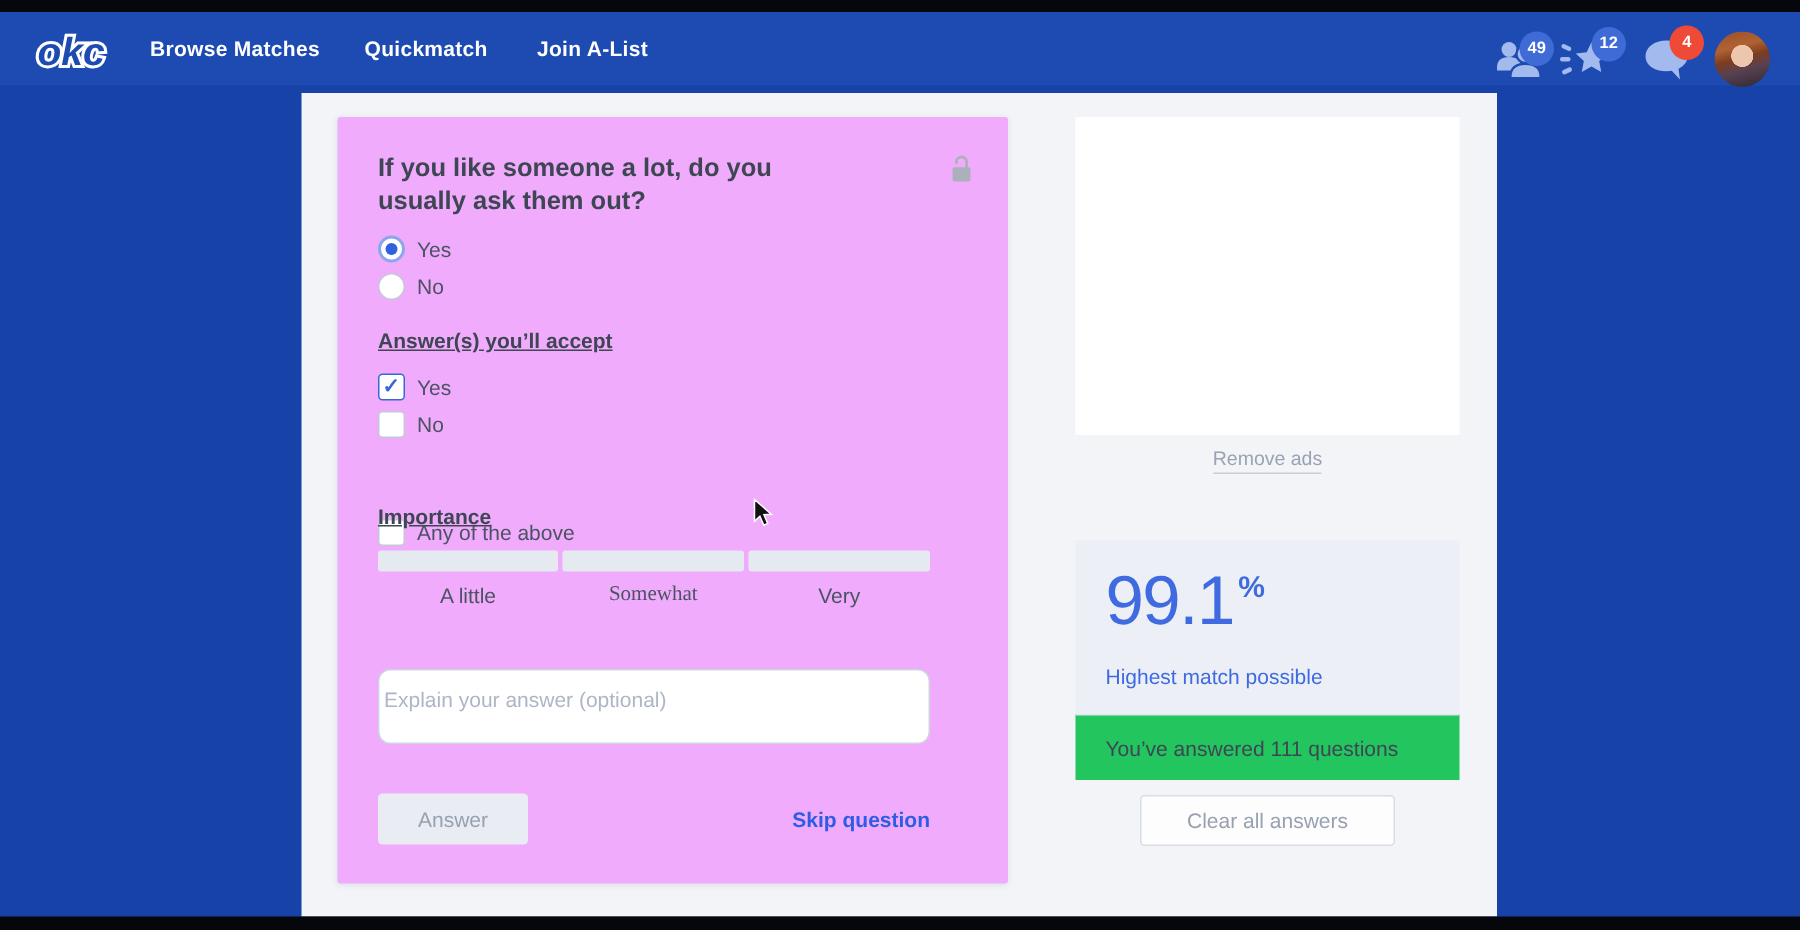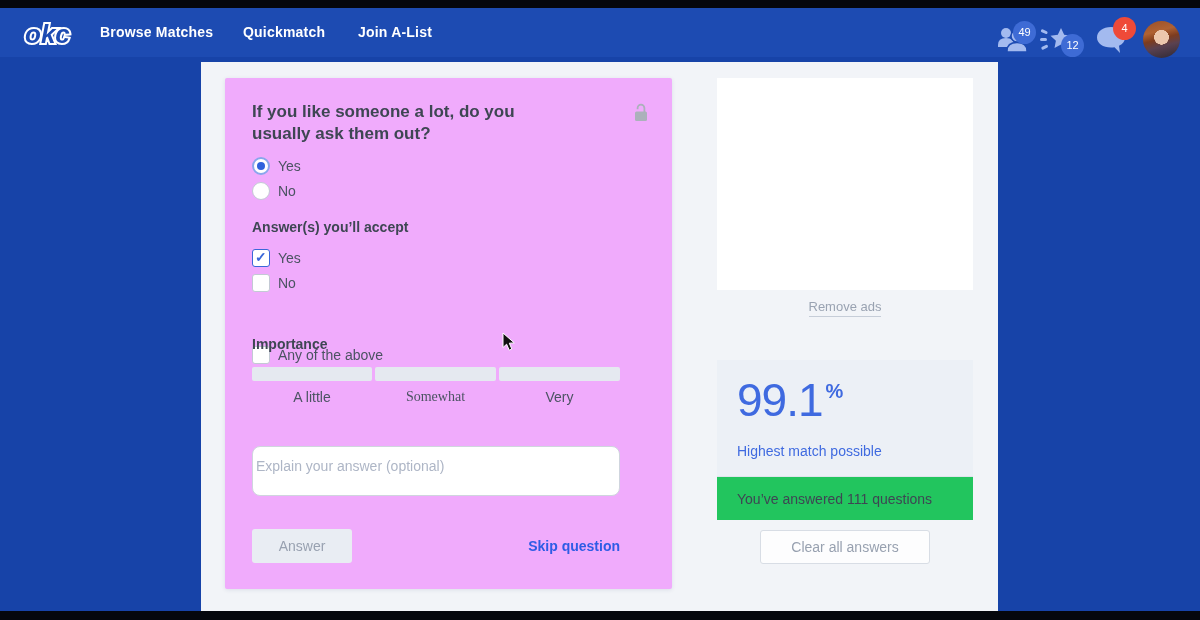--- a/index.html
+++ b/index.html
@@ -13,21 +13,21 @@
 
   
   .navbar { position:absolute; left:0; top:8px; width:1200px; height:49px; background:#1d4bb2; }
   .logo { position:absolute; left:21px; top:6px; }
   .nav-link { position:absolute; top:0; height:49px; line-height:49px; color:#ffffff; font-size:14px; font-weight:700; letter-spacing:.2px; cursor:pointer; }
   .nav-link.l1 { left:100px; }
   .nav-link.l2 { left:243px; }
   .nav-link.l3 { left:358px; }
 
   .nav-icon { position:absolute; cursor:pointer; }
-  .badge { position:absolute; width:23px; height:23px; border-radius:50%; background:#3e6bd5; color:#fff; font-size:11px; font-weight:400; text-align:center; line-height:23px; }
+  .badge { position:absolute; width:23px; height:23px; border-radius:50%; background:#3e6bd5; color:#fff; font-size:11px; font-weight:700; text-align:center; line-height:23px; }
   .badge.red { background:#ef4a38; }
   .avatar { position:absolute; left:1143px; top:13px; width:37px; height:37px; border-radius:50%; cursor:pointer; overflow:hidden;
     background:
       radial-gradient(circle at 50% 44%, #ecc7ad 0 26%, rgba(0,0,0,0) 27%),
       linear-gradient(165deg, #9a4f28 0%, #b06233 30%, #7d3c1f 48%, #5a4150 65%, #2d2833 100%); }
 
   
   .content-col { position:absolute; left:201px; top:62px; width:797px; height:549px; background:#f2f4f8; }
 
   
@@ -37,21 +37,21 @@
 
   .radio-row, .check-row { position:absolute; left:27px; height:18px; display:flex; align-items:center; cursor:pointer; }
   .radio { width:18px; height:18px; border-radius:50%; background:#fff; border:1px solid #c3c9d4; flex:0 0 auto; }
   .radio.on { border:2px solid #8aa6ec; display:flex; align-items:center; justify-content:center; }
   .radio.on .dot { width:8px; height:8px; border-radius:50%; background:#2f62dc; }
   .checkbox { width:18px; height:18px; border-radius:3px; background:#fff; border:1px solid #c3c9d4; flex:0 0 auto; position:relative; }
   .checkbox.on { border:1px solid #3a67d8; }
   .checkbox.on::after { content:"✓"; position:absolute; left:2px; top:-1px; font-size:14px; font-weight:700; color:#3a67d8; }
   .opt-label { margin-left:8px; font-size:14px; color:#4b5362; }
 
-  .sec-label { position:absolute; left:27px; font-size:14px; font-weight:700; color:#3e4653; }
+  .sec-label { position:absolute; left:27px; font-size:14px; font-weight:700; color:#3e4653;text-decoration:underline; }
 
   .imp-bar { position:absolute; top:289px; height:14px; background:#e5e9f0; border-radius:2px; width:120px; cursor:pointer; }
   .imp-lab { position:absolute; top:311px; width:120px; text-align:center; font-size:14px; color:#4b5362; }
 
   .explain { position:absolute; left:27px; top:368px; width:368px; height:50px; border:1px solid #cfd5de; border-radius:8px; background:#fff; resize:none; padding:11px 3px; font-family:"Liberation Sans", sans-serif; font-size:14px; color:#4b5362; }
   .explain::placeholder { color:#aeb6c6; opacity:1; }
 
   .answer-btn { position:absolute; left:27px; top:451px; width:100px; height:34px; background:#e9edf3; border:none; border-radius:3px; color:#98a1b0; font-family:"Liberation Sans", sans-serif; font-size:14px; font-weight:400; cursor:pointer; }
   .skip-link { position:absolute; right:52px; top:460px; font-size:14px; font-weight:700; color:#2e5ce5; cursor:pointer; }
 
@@ -98,21 +98,21 @@
     <div class="badge" style="left:1013px; top:13px;">49</div>
 
     <div class="nav-icon" style="left:1040px; top:18px;">
       <svg width="34" height="28" viewBox="0 0 34 28">
         <rect x="1" y="4" width="7" height="3" rx="1.5" fill="#a3baef" transform="rotate(25 4 5)"></rect>
         <rect x="0" y="12" width="7" height="3" rx="1.5" fill="#a3baef"></rect>
         <rect x="1" y="20" width="7" height="3" rx="1.5" fill="#a3baef" transform="rotate(-25 4 21)"></rect>
         <path d="M21 2 l3.2 6.8 7.3 0.9 -5.4 5 1.4 7.3 -6.5 -3.6 -6.5 3.6 1.4 -7.3 -5.4 -5 7.3 -0.9 z" fill="#a3baef"></path>
       </svg>
     </div>
-    <div class="badge" style="left:1061px; top:26px;">12</div>
+    <div class="badge" style="left:1061px; top:10px;">12</div>
 
     <div class="nav-icon" style="left:1096px; top:18px;">
       <svg width="30" height="28" viewBox="0 0 30 28">
         <path d="M15 1 C7 1 1 5.5 1 11.5 C1 17.5 7 21.5 15 21.5 c1.2 0 2.4 -0.1 3.5 -0.3 L24 27 l-1 -7.2 C27 17.8 29 14.9 29 11.5 C29 5.5 23 1 15 1 z" fill="#a3baef"></path>
       </svg>
     </div>
     <div class="badge red" style="left:1113px; top:9px;">4</div>
 
     <div class="avatar"></div>
   </div>

